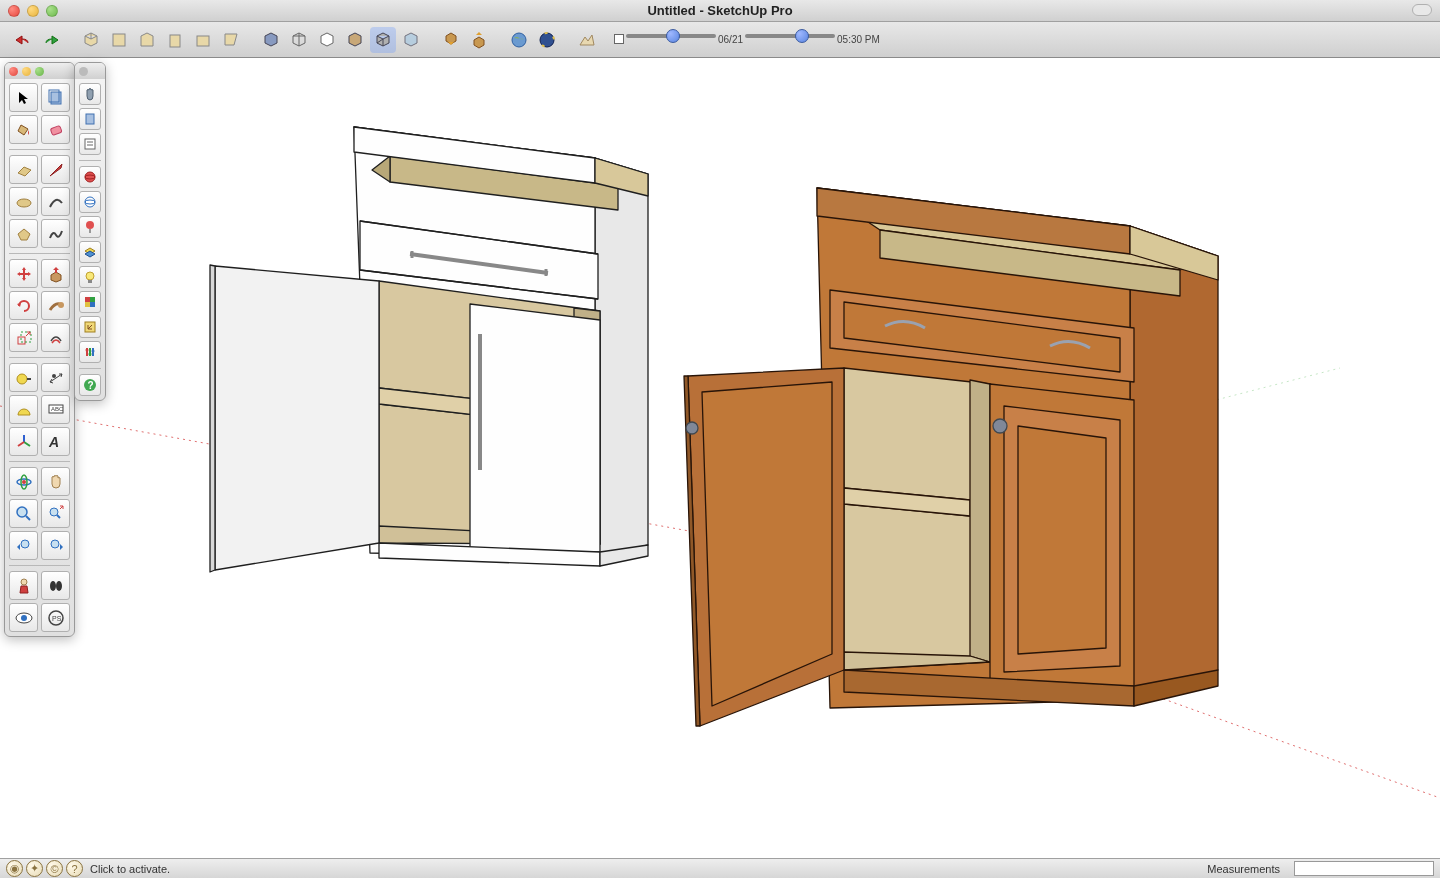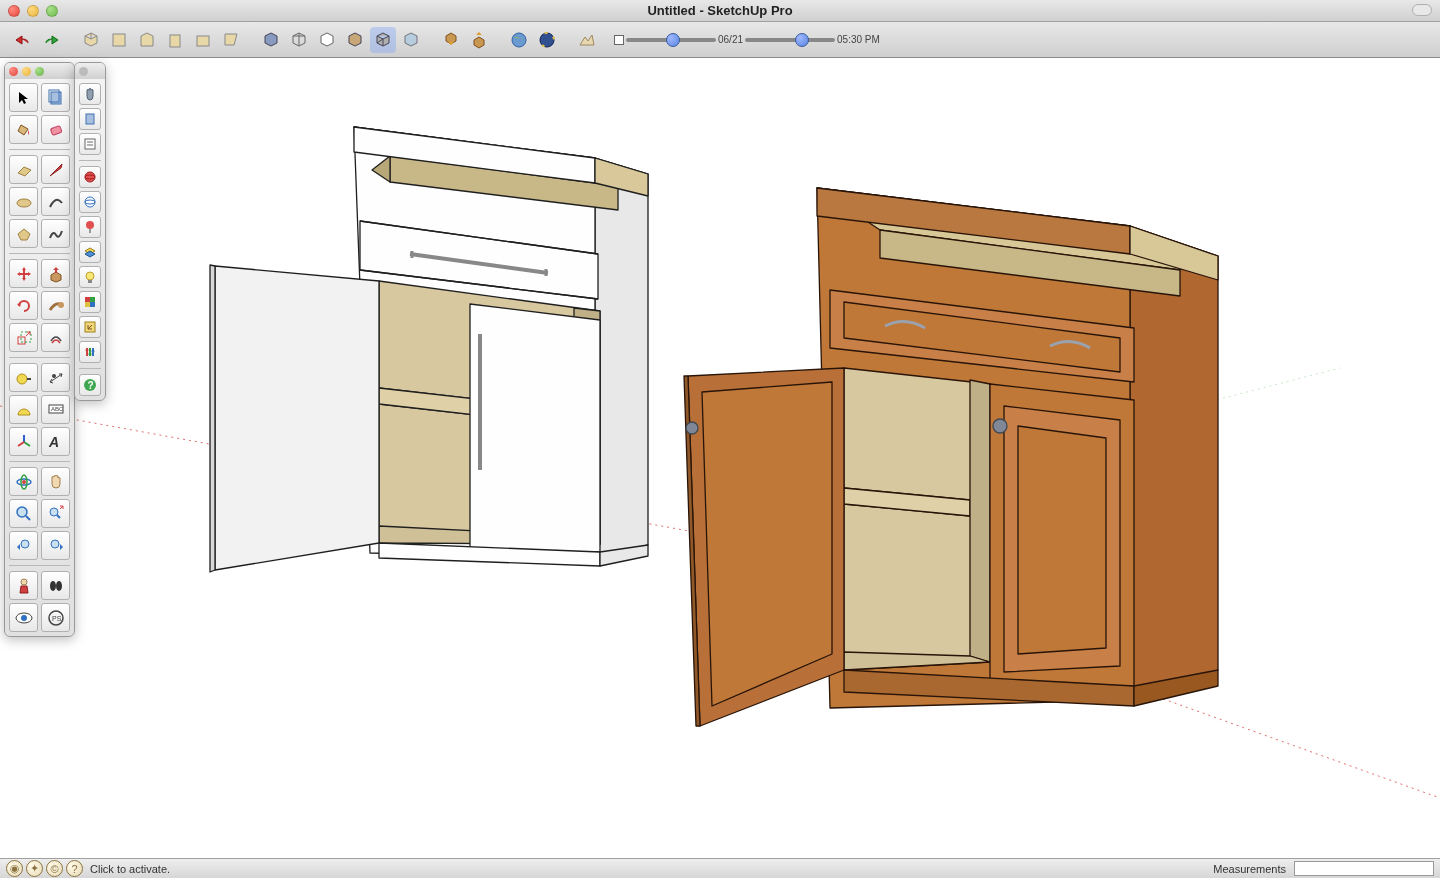--- a/index.html
+++ b/index.html
@@ -58,21 +58,21 @@
   align-items: center;
 }
 .tb-btn {
   width: 26px; height: 26px;
   border-radius: 4px;
   display: flex; align-items: center; justify-content: center;
   cursor: default;
 }
 .tb-btn.active { background: rgba(100,150,255,0.3); }
 .slider-group {
-  display: flex; align-items: center; gap: 2px;
+  display: flex; align-items: flex-start; gap: 2px;
 }
 .slider-track {
   width: 90px; height: 4px; background: #888;
   border-radius: 2px; position: relative;
 }
 .slider-thumb {
   position: absolute; top: -5px;
   width: 14px; height: 14px; border-radius: 50%;
   background: radial-gradient(circle at 30% 30%, #9fb8ff, #5a85e0);
   border: 1px solid #3a5aa0;
@@ -138,21 +138,21 @@
 .sb-icon {
   width: 17px; height: 17px; border-radius: 50%;
   border: 1.5px solid #8a7340;
   display: flex; align-items: center; justify-content: center;
   font-size: 11px; color: #8a7340;
   margin-right: 3px;
   background: radial-gradient(circle at 30% 30%, #fff9e8, #e8dcb8);
 }
 .sb-text { margin-left: 4px; color: #333; }
 .sb-spacer { flex: 1; }
-.sb-measure-label { color: #333; margin-right: 8px; }
+.sb-measure-label { color: #333; margin-right: 14px; }
 .sb-measure-input {
   width: 140px; height: 15px;
   background: #fff; border: 1px solid #999;
   font-size: 11px; padding: 0 3px;
 }
 </style>
 </head>
 <body>
 
 <div class="titlebar">

